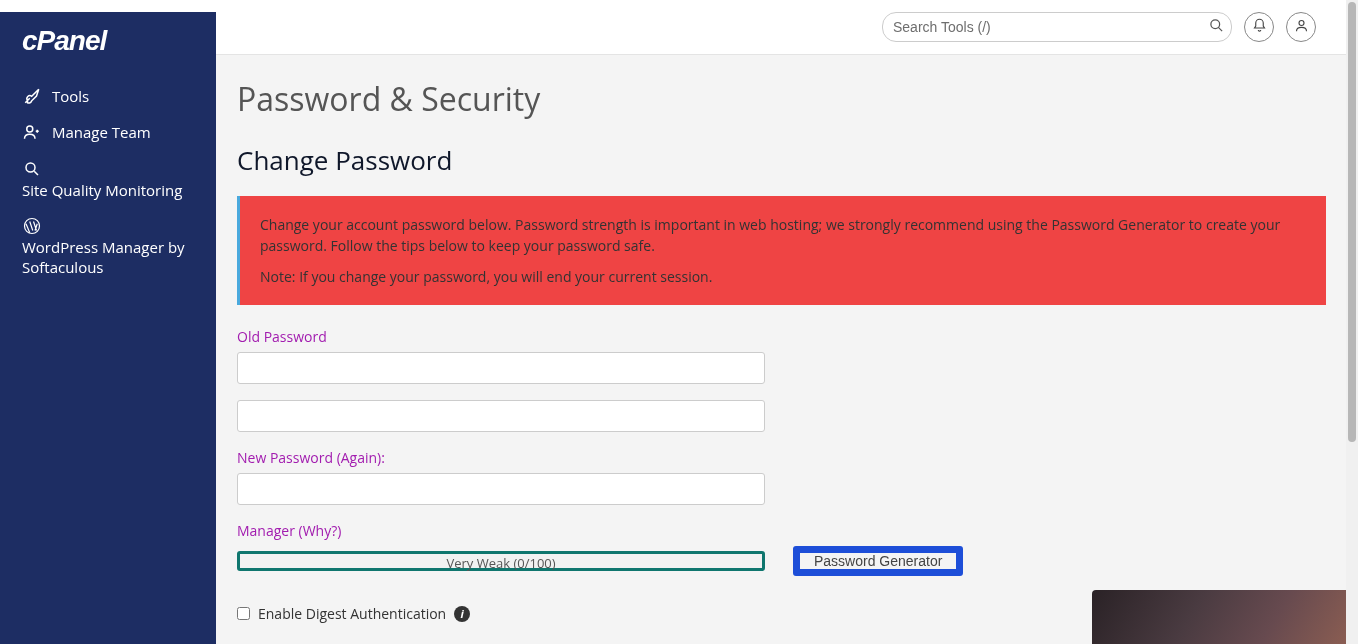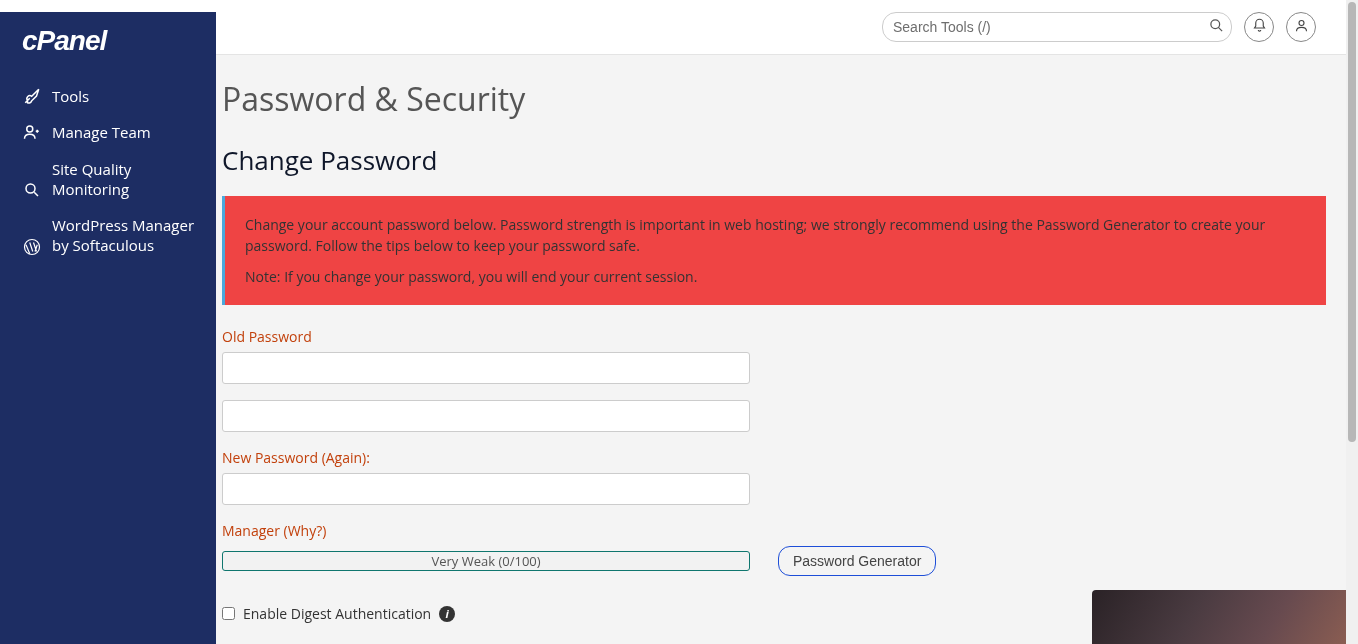--- a/index.html
+++ b/index.html
@@ -39,21 +39,21 @@
     }
     .nav-item .icon {
       width: 20px;
       flex: 0 0 20px;
       margin-right: 10px;
       margin-top: 1px;
       display: inline-flex;
       justify-content: center;
     }
     .nav-item .label { flex: 1; }
-    .nav-item.multi { align-items: flex-end; }
+    .nav-item.multi { align-items: flex-start; flex-direction: column; }
     .nav-item.multi .label { padding-left: 0; }
     .nav-item.wp .label { display: block; }
 
     .topbar {
       position: absolute;
       left: 216px; top: 0; right: 0;
       height: 55px;
       background: #fff;
       border-bottom: 1px solid #e4e4e4;
       display: flex;
@@ -90,21 +90,21 @@
       color: #4b4b4b;
       background: #fff;
       cursor: pointer;
     }
 
     .content {
       position: absolute;
       left: 216px; top: 55px; right: 12px; bottom: 0;
       background: #f4f4f4;
       overflow-y: auto;
-      padding: 22px 20px 20px 6px;
+      padding: 22px 20px 20px 21px;
     }
     .page-title {
       font-size: 32px;
       font-weight: 400;
       color: #555;
       margin-bottom: 22px;
     }
     .section-title {
       font-size: 26px;
       font-weight: 400;
@@ -118,21 +118,21 @@
       font-size: 14px;
       color: #333;
       line-height: 1.5;
       margin-bottom: 22px;
     }
     .alert .note-line { margin-top: 10px; }
     .alert .note-label { font-weight: 400; text-align: center; }
 
     .form-label {
       font-size: 14px;
-      color: #c2410c;
+      color: #a21caf;
       margin-bottom: 6px;
       display: block;
     }
     .form-input {
       width: 528px;
       height: 32px;
       border: 1px solid #ccc;
       border-radius: 3px;
       background: #fff;
       padding: 0 8px;
@@ -141,34 +141,34 @@
       display: block;
     }
     .strength-row {
       display: flex;
       align-items: center;
       gap: 28px;
     }
     .strength-bar {
       width: 528px;
       height: 20px;
-      border: 1px solid #0f766e;
+      border: 3px solid #0f766e;
       border-radius: 3px;
       background: #f2f2f2;
       font-size: 13px;
       color: #555;
       text-align: center;
       line-height: 18px;
     }
     .pw-gen-btn {
       height: 30px;
       padding: 0 14px;
-      border: 1px solid #1d4ed8;
+      border: 7px solid #1d4ed8;
       background: #f4f4f4;
-      border-radius: 12px;
+      border-radius: 3px;
       font-size: 14px;
       color: #444;
       cursor: pointer;
     }
     .checkbox-row {
       display: flex;
       align-items: center;
       gap: 8px;
       margin-top: 28px;
       font-size: 14px;

